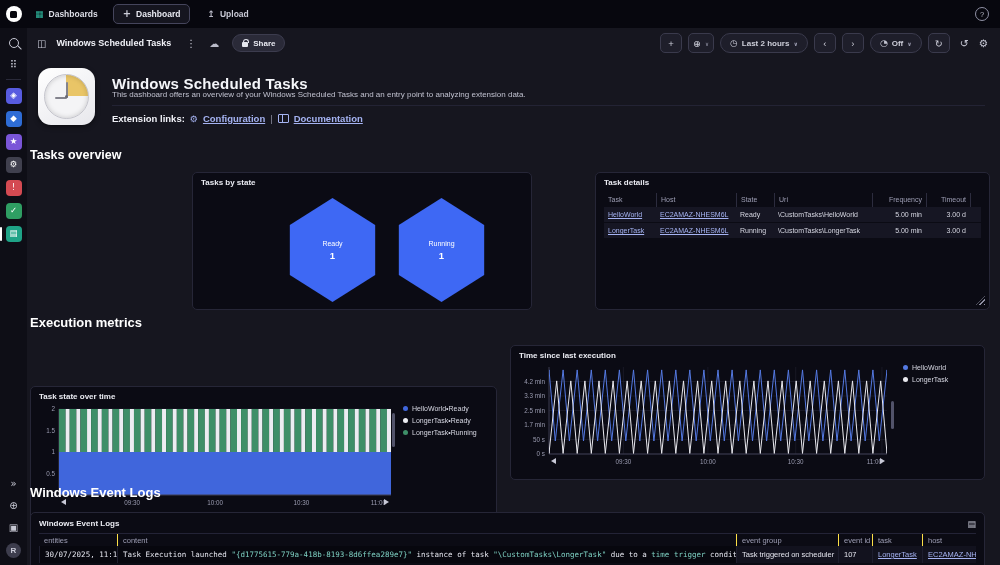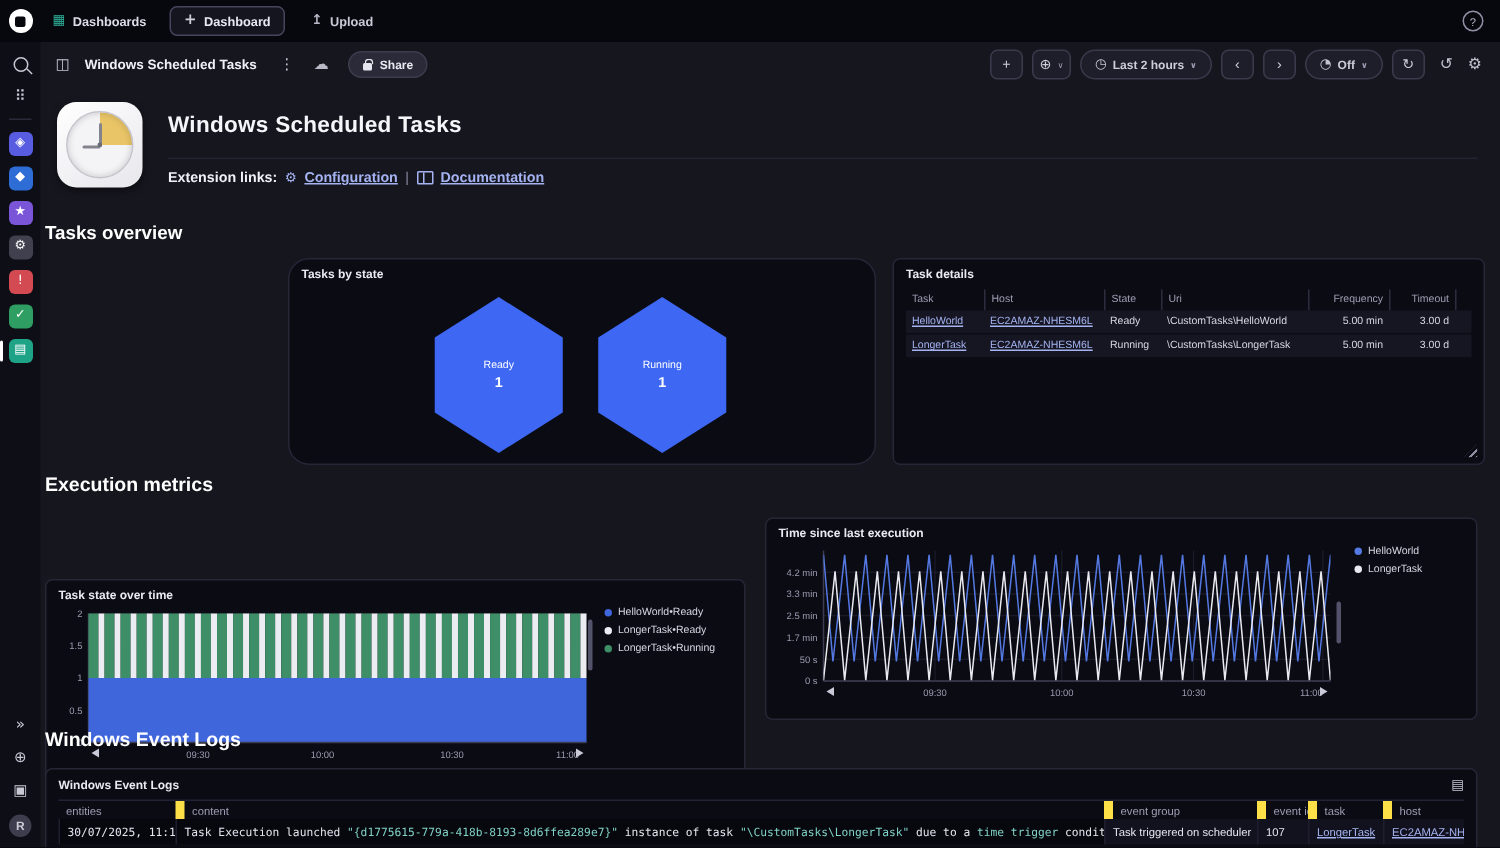--- a/index.html
+++ b/index.html
@@ -94,21 +94,21 @@
   .sec-logs{top:457px;font-size:13px;}
 
   .nav-ent{position:absolute;left:6px;top:148px;}
   .nav-ent .ne-head{display:flex;align-items:center;gap:6px;font-size:9.5px;font-weight:700;color:#f0f1f7;}
   .bullet{margin:8px 0 0 13px;font-size:8px;}
   .bullet::before{content:"•";color:#9a9bb0;margin-right:5px;}
 
   
   .panel{position:absolute;background:#0b0b14;border:1px solid #262637;border-radius:5px;box-sizing:border-box;}
   .p-title{position:absolute;left:8px;top:5px;font-size:8px;font-weight:700;color:#eaebf2;}
-  .p-hex{left:165px;top:144px;width:392px;height:138px;border-radius:14px;}
+  .p-hex{left:165px;top:144px;width:340px;height:138px;}
   .p-details{left:568px;top:144px;width:395px;height:138px;}
   .p-chartA{left:3px;top:317px;width:467px;height:135px;margin-top:41px;}
   .p-chartB{left:483px;top:317px;width:475px;height:135px;}
   .p-logs{left:3px;top:484px;width:955px;height:81px;border-radius:5px 5px 0 0;}
 
   .hex{position:absolute;top:25px;width:97px;height:104px;display:flex;flex-direction:column;
     align-items:center;justify-content:center;gap:3px;
     clip-path:polygon(50% 0,94% 26%,94% 74%,50% 100%,6% 74%,6% 26%);}
   .hex-label{font-size:7px;color:#fff;}
   .hex-value{font-size:9.5px;font-weight:700;color:#fff;}
@@ -136,21 +136,21 @@
   .nub-A{left:361px;top:26px;height:34px;}
   .nub-B{left:380px;top:55px;height:28px;}
 
   
   .p-title-row{position:absolute;left:8px;right:8px;top:4px;height:13px;display:flex;align-items:center;}
   .p-title-row .pt{font-size:8px;font-weight:700;color:#eaebf2;flex:1;}
   .doc-ic{font-size:9px;color:#c6c7d4;}
   .log-head{position:absolute;left:8px;right:8px;top:20px;height:13px;display:flex;
     border-top:1px solid #232336;border-bottom:1px solid #232336;}
   .lc{font-size:7.5px;color:#9d9eb4;line-height:13px;padding:0 5px;white-space:nowrap;overflow:hidden;
-    box-sizing:border-box;border-left:6px solid #fde047;}
+    box-sizing:border-box;border-left:1px solid #fde047;}
   .lc:first-child{border-left:none;}
   .log-row{position:absolute;left:8px;right:8px;top:33px;height:17px;display:flex;background:#12121e;}
   .log-row .lc{font-size:7.5px;color:#e4e5ee;line-height:17px;border-left:1px solid #1e1e2e;}
   .l-ts{width:78px;}.l-content{flex:1;}.l-group{width:102px;}.l-id{width:34px;}.l-task{width:50px;}.l-host{width:54px;}
   .mono{font-family:"DejaVu Sans Mono",monospace;background:#07070e;}
   .hl{color:#7fd2c4;}
 </style>
 </head>
 <body>
 
@@ -233,20 +233,21 @@
     </div>
 
     <div class="clock-logo">
       <div class="clock-face">
         <div class="hand min"></div>
           <div class="hand hr"></div>
           <div class="clock-pin"></div>
       </div>
     </div>
     <h1 class="hdr-title">Windows Scheduled Tasks</h1>
+    <div class="hdr-desc">This dashboard offers an overview of your Windows Scheduled Tasks and an entry point to analyzing extension data.</div>
     <div class="hdr-divider"></div>
     <div class="hdr-links">
       <b>Extension links:</b>
       <span class="gear-link g">⚙</span>
       <span class="lnk">Configuration</span>
       <span class="lsep">|</span>
       <span class="book"></span>
       <span class="lnk">Documentation</span>
     </div>
 

